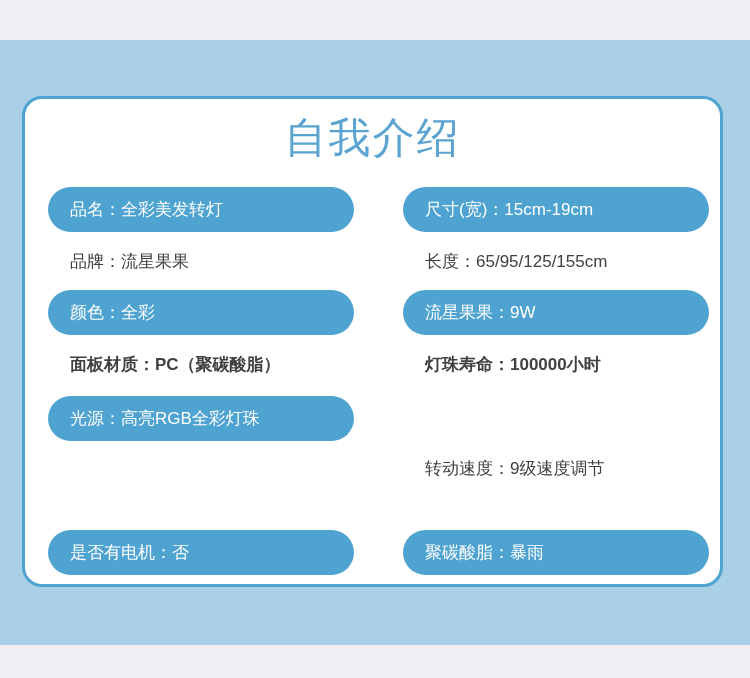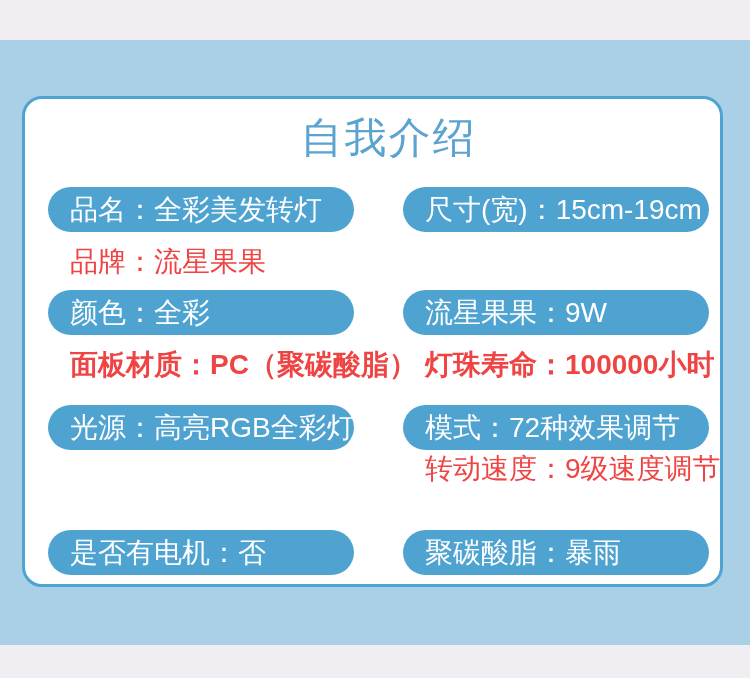--- a/index.html
+++ b/index.html
@@ -47,21 +47,21 @@
     width: 701px;
     height: 491px;
     box-sizing: border-box;
     background: #ffffff;
     border: 3px solid #4fa3d1;
     border-radius: 20px;
   }
 
   .card-title {
     position: absolute;
-    left: 16px;
+    left: 0;
     top: 14px;
     width: 100%;
     text-align: center;
     font-size: 42px;
     line-height: 50px;
     color: #5ba3d0;
     letter-spacing: 2px;
     white-space: nowrap;
   }
 
@@ -90,40 +90,40 @@
     box-sizing: border-box;
     display: flex;
     align-items: center;
     white-space: nowrap;
   }
 
   .spec-row.r0 { top: 0px;   }
   .spec-row.r1 { top: 52px;  }
   .spec-row.r2 { top: 103px; }
   .spec-row.r3 { top: 155px; font-weight: bold; }
-  .spec-row.r4 { top: 218px; }
+  .spec-row.r4 { top: 209px; }
   .spec-row.r5 { top: 259px; }
   .spec-row.r6 { top: 311px; margin-top: 32px; }
 
   .spec-row.pill {
     background: #4fa3d1;
     border-radius: 23px;
     padding-left: 22px;
   }
   .spec-row.plain {
     background: transparent;
     padding-left: 22px;
   }
 
   .spec-text {
-    font-size: 28px;
+    font-size: 17px;
     line-height: 24px;
   }
   .spec-row.pill  .spec-text { color: #ffffff; }
-  .spec-row.plain .spec-text { color: #ef4444; }
+  .spec-row.plain .spec-text { color: #404040; }
 
   
   .spec-col.right .spec-row.plain { padding-left: 22px; }
 </style>
 </head>
 <body>
 
 <div id="page">
 
   <div class="strip top"></div>
@@ -154,28 +154,28 @@
         </div>
         <div class="spec-row pill r6">
           <span class="spec-text">是否有电机：否</span>
         </div>
       </div>
 
       <div class="spec-col right">
         <div class="spec-row pill r0">
           <span class="spec-text">尺寸(宽)：15cm-19cm</span>
         </div>
+        <div class="spec-row plain r1">
+          <span class="spec-text">长度：65/95/125/155cm</span>
+        </div>
         <div class="spec-row pill r2">
           <span class="spec-text">流星果果：9W</span>
         </div>
         <div class="spec-row plain r3">
           <span class="spec-text">灯珠寿命：100000小时</span>
-        </div>
-        <div class="spec-row pill r4">
-          <span class="spec-text">模式：72种效果调节</span>
         </div>
         <div class="spec-row plain r5">
           <span class="spec-text">转动速度：9级速度调节</span>
         </div>
         <div class="spec-row pill r6">
           <span class="spec-text">聚碳酸脂：暴雨</span>
         </div>
       </div>
 
     </div>

